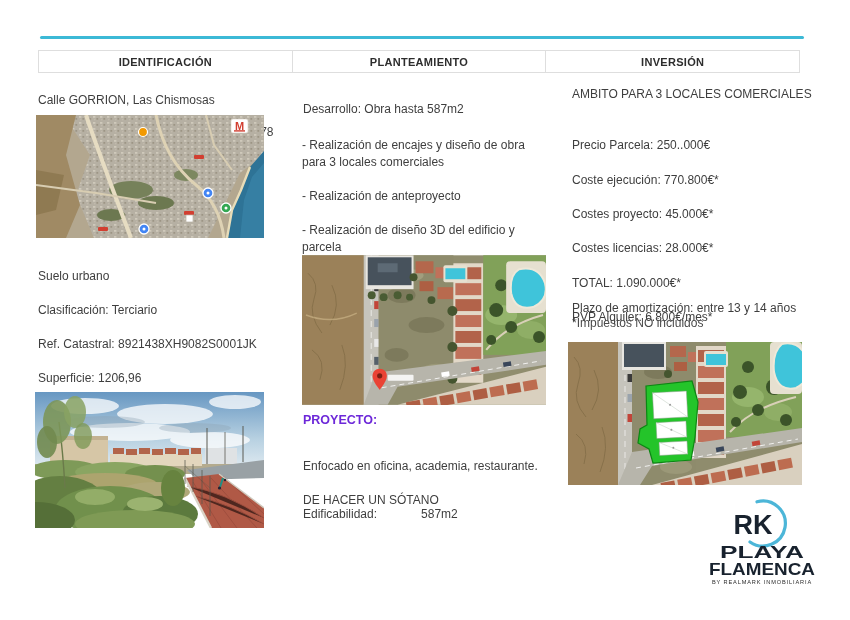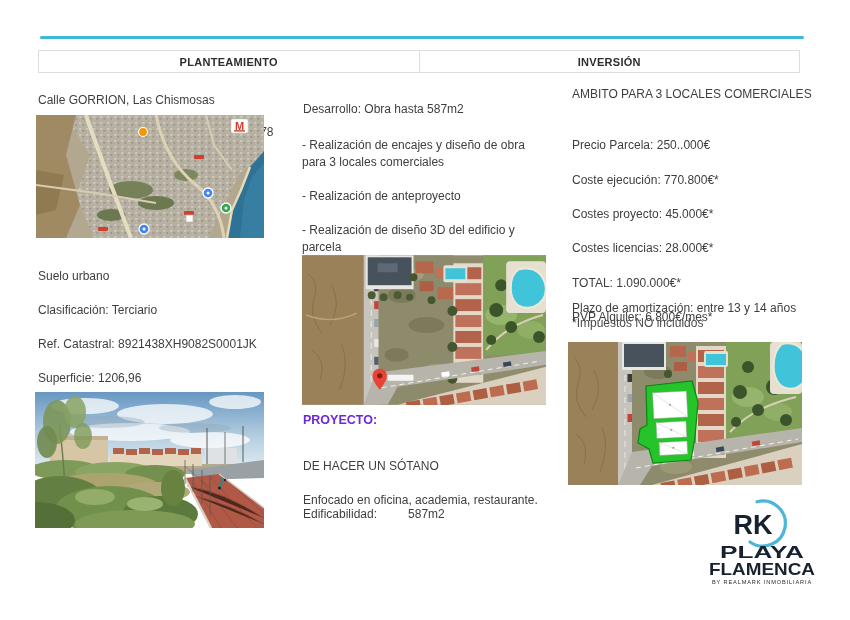--- a/index.html
+++ b/index.html
@@ -12,36 +12,37 @@
   .hdr-cell{flex:1;display:flex;align-items:center;justify-content:center;font-size:11px;
        font-weight:bold;color:#2d2d2d;letter-spacing:.3px;border-right:1px solid #dedede;}
   .hdr-cell:last-child{border-right:none;}
   .txt{font-size:12px;line-height:17px;white-space:pre-line;}
   .addr{left:38px;top:76px;width:250px;line-height:16px;}
   .ident-details{left:38px;top:251px;width:250px;}
   .dev{left:303px;top:101px;width:248px;}
   .tasks{left:302px;top:120px;width:252px;}
   .proyecto{left:303px;top:413px;font-size:12.5px;font-weight:bold;color:#6d28d9;}
   .proj-desc{left:303px;top:441px;width:252px;}
-  .edif{left:303px;top:507px;display:flex;gap:31px;font-size:12px;}
+  .edif{left:303px;top:507px;display:flex;gap:44px;font-size:12px;}
   .inv-title{left:572px;top:86px;width:240px;}
   .inv-lines{left:572px;top:120px;width:235px;line-height:17.2px;}
   .inv-extra{left:572px;top:283px;width:240px;}
   .disclaimer{left:572px;top:316px;font-size:12px;color:#4a4a4a;}
   .img-frame{display:block;}
   svg text{font-family:"Liberation Sans",sans-serif;}
 </style>
 </head>
 <body>
 
 <div class="page">
 
   <div class="abs top-rule"></div>
 
   <div class="abs hdr">
+    <div class="hdr-cell">IDENTIFICACIÓN</div>
     <div class="hdr-cell">PLANTEAMIENTO</div>
     <div class="hdr-cell">INVERSIÓN</div>
   </div>
 
   <div class="abs addr txt">
     <div>Calle GORRION, Las Chismosas</div>
     <div>Coordenadas google: 37.943051, -0.737478</div>
   </div>
 
   <svg class="abs img-frame" style="left:36px;top:115px" width="228" height="123" viewBox="0 0 228 123">
@@ -282,22 +283,22 @@
     <rect x="86" y="120" width="26" height="6" rx="1" fill="#ffffff" opacity="0.85"></rect>
     <g>
       <path d="M78 114 c-4.2 0 -7.2 3 -7.2 7.2 c0 5.4 7.2 13.8 7.2 13.8 c0 0 7.2 -8.4 7.2 -13.8 c0 -4.2 -3 -7.2 -7.2 -7.2 z" fill="#ea4335"></path>
       <circle cx="78" cy="121" r="2.6" fill="#7a1f14"></circle>
     </g>
   </svg>
 
   <div class="abs proyecto">PROYECTO:</div>
 
   <div class="abs proj-desc txt">
+    <div>Enfocado en oficina, academia, restaurante.</div>
     <div>DE HACER UN SÓTANO</div>
-    <div>Enfocado en oficina, academia, restaurante.</div>
   </div>
 
   <div class="abs edif">
     <span>Edificabilidad:</span>
     <span>587m2</span>
   </div>
 
   <div class="abs inv-title txt">AMBITO PARA 3 LOCALES COMERCIALES</div>
 
   <div class="abs inv-lines txt">

